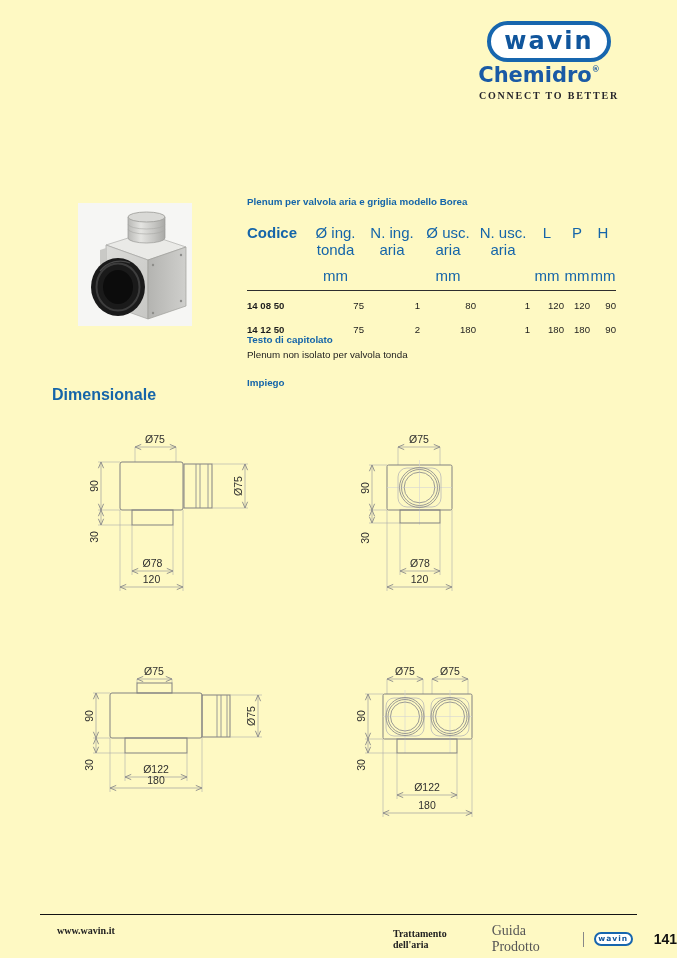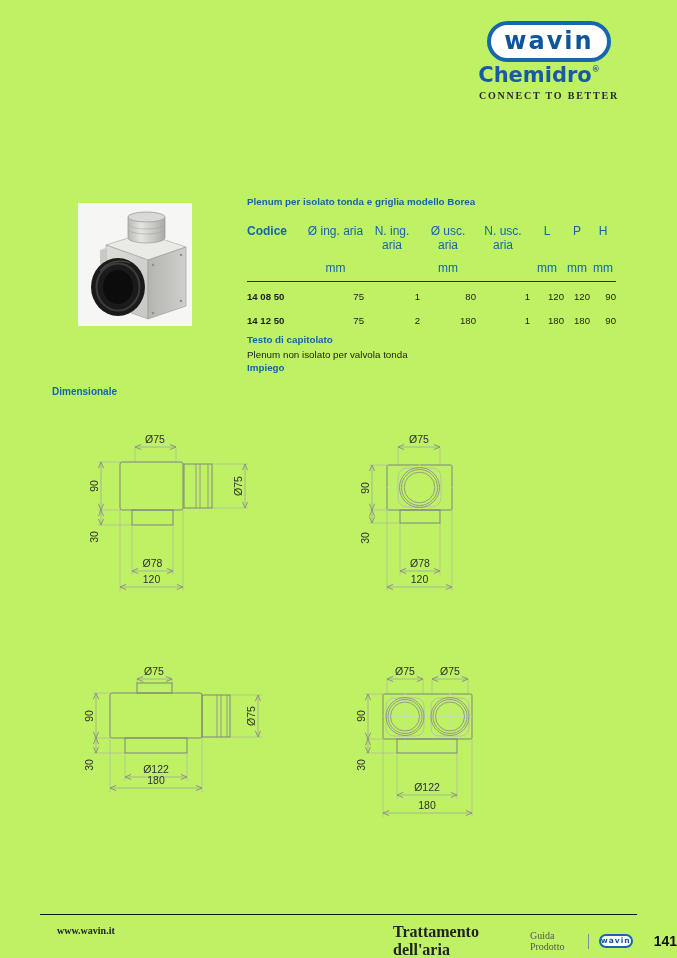--- a/index.html
+++ b/index.html
@@ -1,65 +1,65 @@
 <!DOCTYPE html>
 <html><head>
 <meta charset="utf-8">
 <style>
   html,body{margin:0;padding:0;background:#e8e8e8;}
-  .page{position:relative;width:677px;height:958px;background:#bef264;margin:0 auto;
+  .page{position:relative;width:677px;height:958px;background:#fef9c3;margin:0 auto;
         font-family:"Liberation Sans",sans-serif;overflow:hidden;}
 
   
   .wavin-logo{position:absolute;left:487px;top:21px;width:124px;height:41px;
       border:4.5px solid #1766ae;border-radius:21px;background:#fff;box-sizing:border-box;
       display:flex;align-items:center;justify-content:center;}
   .wavin-logo span{font-family:"DejaVu Sans",sans-serif;font-weight:bold;font-size:24px;
       color:#10559c;letter-spacing:2px;line-height:1;padding-bottom:2px;}
   .chemidro{position:absolute;left:472px;top:63px;width:134px;text-align:center;
       font-family:"DejaVu Sans",sans-serif;font-weight:bold;font-size:21px;color:#1a5aa5;}
   .chemidro sup{font-size:8px;vertical-align:10px;}
   .tagline{position:absolute;left:476px;top:90px;width:146px;text-align:center;
       font-family:"Liberation Serif",serif;font-weight:bold;font-size:10px;
       letter-spacing:1.8px;color:#26262b;}
 
   
   .table-block{position:absolute;left:247px;top:196px;width:369px;}
   .tbl-title{color:#1565a9;font-weight:bold;font-size:9.8px;margin:0 0 17px 0;}
   .tbl-grid{display:grid;grid-template-columns:60px 57px 56px 56px 54px 34px 26px 26px;}
-  .tbl-grid .c{font-size:12px;text-align:center;color:#1565a9;padding:0 0 9px 0;}
+  .tbl-grid .c{font-size:15px;text-align:center;color:#1565a9;padding:0 0 9px 0;}
   .tbl-grid .c.l{text-align:left;}
   .tbl-grid .c.b{font-weight:bold;}
   .tbl-grid .u{padding:0 0 6px 0;}
   .tbl-rule{grid-column:1/-1;border-bottom:1.2px solid #2e2e2e;height:0;}
   .tbl-grid .d{font-size:9.6px;text-align:right;color:#1d1d1d;padding:9px 0 4px 0;}
   .tbl-grid .d.l{text-align:left;font-weight:bold;}
 
   
   .abs{position:absolute;left:247px;font-size:9.8px;}
   .sec-h{color:#1565a9;font-weight:bold;}
   .sec-b{color:#1d1d1d;}
-  .dim-label{position:absolute;left:52px;top:386px;font-size:10px;font-weight:bold;color:#1565a9;}
+  .dim-label{position:absolute;left:52px;top:386px;font-size:16px;font-weight:bold;color:#1565a9;}
 
   
   svg text{font-family:"Liberation Sans",sans-serif;font-size:10.5px;fill:#2f2f2f;}
   .outl{fill:none;stroke:#818181;stroke-width:1;}
   .outl2{fill:none;stroke:#8f8f8f;stroke-width:0.9;}
   .dim{stroke:#9e9e9e;stroke-width:0.7;fill:none;}
   .ext{stroke:#ababab;stroke-width:0.6;fill:none;}
   .cl{stroke:#d4d4d4;stroke-width:0.6;fill:none;}
   .collar{fill:none;stroke:#b8b8b8;stroke-width:0.8;}
 
   
   .footer-rule{position:absolute;left:40px;top:914px;width:597px;border-top:1.3px solid #131313;}
   .site{position:absolute;left:57px;top:925px;font-family:"Liberation Serif",serif;
         font-weight:bold;font-size:10px;color:#222;text-decoration:none;}
   .footer-right{position:absolute;left:393px;top:923px;display:flex;align-items:center;}
-  .f-bold{font-family:"Liberation Serif",serif;font-weight:bold;font-size:16px;color:#222;}
-  .f-reg{font-family:"Liberation Serif",serif;font-size:10px;color:#555;margin-left:22px;}
+  .f-bold{font-family:"Liberation Serif",serif;font-weight:bold;font-size:10px;color:#222;}
+  .f-reg{font-family:"Liberation Serif",serif;font-size:14px;color:#555;margin-left:12px;}
   .f-div{width:1px;height:15px;background:#888;margin:0 10px;}
   .mini-logo{width:41px;height:14px;border:2px solid #1766ae;border-radius:8px;box-sizing:border-box;
         display:flex;align-items:center;justify-content:center;background:#fff;}
   .mini-logo span{font-family:"DejaVu Sans",sans-serif;font-weight:bold;font-size:7.5px;
         color:#10559c;letter-spacing:1px;line-height:1;padding-bottom:1px;}
   .pagenum{font-weight:bold;font-size:14px;color:#111;margin-left:21px;}
 </style>
 </head>
 <body>
 
@@ -114,24 +114,24 @@
     <circle cx="103" cy="98" r="1.2" fill="#8d8d8a"></circle>
       <circle cx="75" cy="110" r="1.2" fill="#8d8d8a"></circle>
 
     <ellipse cx="40" cy="84" rx="27" ry="29" fill="#1a1a1a"></ellipse>
     <ellipse cx="40" cy="84" rx="21.5" ry="23.5" fill="none" stroke="#3d3d3d" stroke-width="2"></ellipse>
     <ellipse cx="40" cy="84" rx="15" ry="17" fill="#0c0c0c"></ellipse>
     <path d="M22,68 A27,29 0 0 1 52,60" fill="none" stroke="#4a4a4a" stroke-width="1.2"></path>
   </svg>
 
   <div class="table-block">
-    <div class="tbl-title">Plenum per isolato tonda e griglia modello Borea</div>
+    <div class="tbl-title">Plenum per valvola aria e griglia modello Borea</div>
     <div class="tbl-grid">
       <div class="c l b">Codice</div>
-      <div class="c">Ø ing. aria</div>
+      <div class="c">Ø ing. tonda</div>
       <div class="c">N. ing. aria</div>
       <div class="c">Ø usc. aria</div>
       <div class="c">N. usc. aria</div>
       <div class="c">L</div>
       <div class="c">P</div>
       <div class="c">H</div>
 
       <div class="c l u"></div>
       <div class="c u">mm</div>
       <div class="c u"></div>
@@ -158,21 +158,21 @@
       <div class="d">180</div>
       <div class="d">1</div>
       <div class="d">180</div>
       <div class="d">180</div>
       <div class="d">90</div>
     </div>
   </div>
 
   <div class="abs sec-h" style="top:334px">Testo di capitolato</div>
   <div class="abs sec-b" style="top:349px">Plenum non isolato per valvola tonda</div>
-  <div class="abs sec-h" style="top:362px">Impiego</div>
+  <div class="abs sec-h" style="top:377px">Impiego</div>
   <div class="dim-label">Dimensionale</div>
 
   <svg style="position:absolute;left:85px;top:428px" width="175" height="166" viewBox="0 0 175 166">
     <line class="ext" x1="50" y1="19" x2="50" y2="34"></line>
       <line class="ext" x1="91" y1="19" x2="91" y2="34"></line>
     <line class="dim" x1="50" y1="19" x2="91" y2="19" marker-start="url(#arr)" marker-end="url(#arr)"></line>
     <text text-anchor="middle" x="70" y="15">Ø75</text>
     <rect class="outl" x="35" y="34" width="63" height="48" rx="2"></rect>
     <rect class="outl" x="99" y="36" width="28" height="44"></rect>
     <line class="outl2" x1="111" y1="36" x2="111" y2="80"></line>

